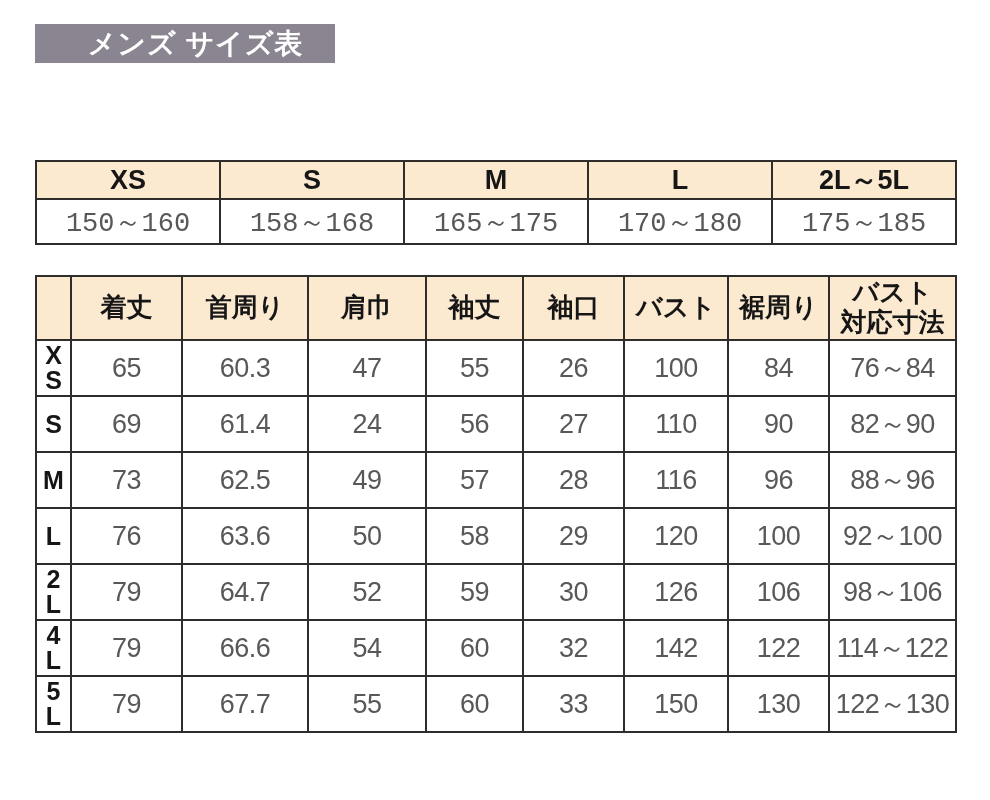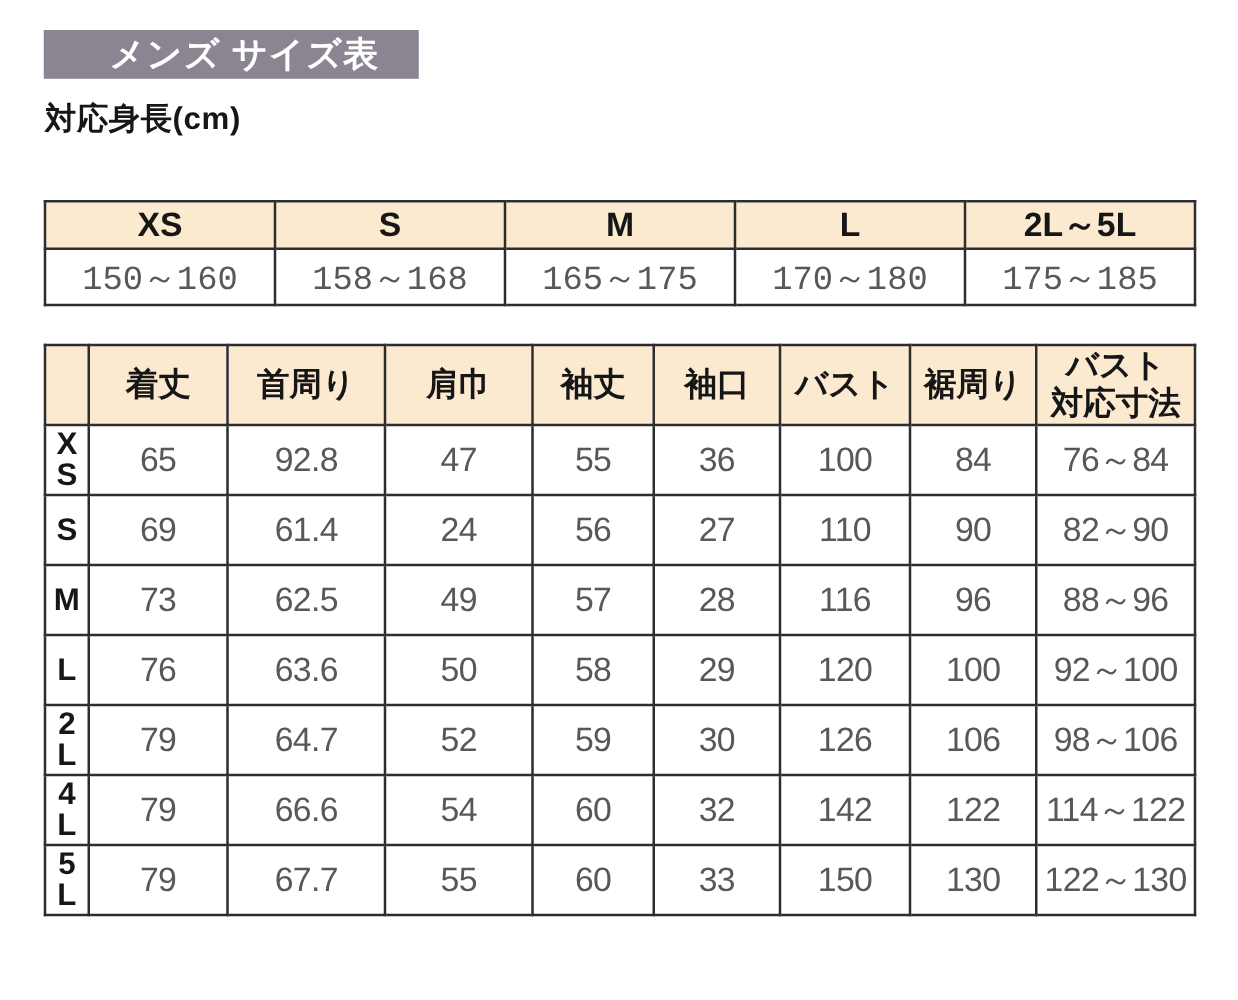--- a/index.html
+++ b/index.html
@@ -95,21 +95,20 @@
     letter-spacing: -0.5px;
   }
 </style>
 </head>
 <body>
 
 <div class="page">
 
   <div class="title-bar">メンズ サイズ表</div>
 
-  <div class="subtitle">対応身長(cm)</div>
 
   <table class="height-table">
     <colgroup>
       <col style="width:184px">
         <col style="width:184px">
         <col style="width:184px">
         <col style="width:184px">
         <col style="width:184px">
     </colgroup>
     <thead>
@@ -155,24 +154,24 @@
           <th>バスト</th>
           <th>裾周り</th>
           <th>バスト
 対応寸法</th>
         </tr>
     </thead>
     <tbody>
         <tr>
           <th>XS</th>
           <td>65</td>
-          <td>92.8</td>
+          <td>60.3</td>
           <td>47</td>
           <td>55</td>
-          <td>36</td>
+          <td>26</td>
           <td>100</td>
           <td>84</td>
           <td>76～84</td>
         </tr>
         <tr>
           <th>S</th>
           <td>69</td>
           <td>61.4</td>
           <td>24</td>
           <td>56</td>

